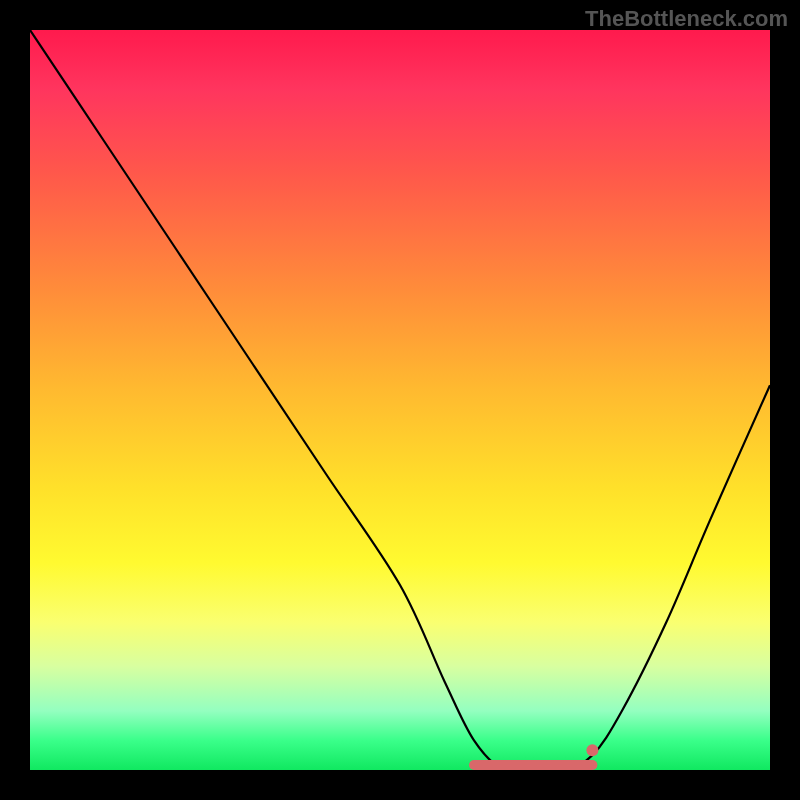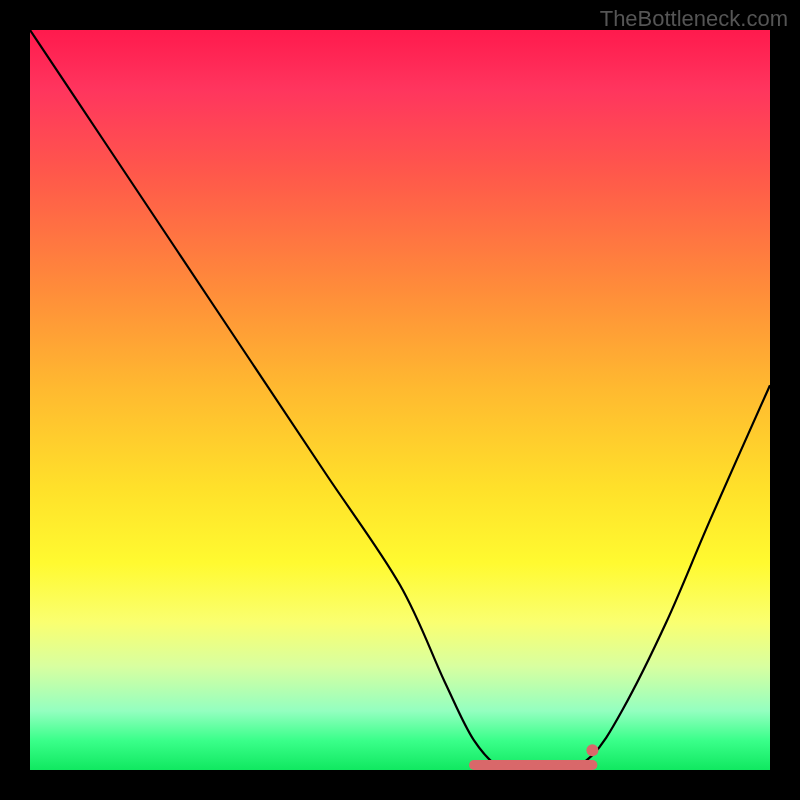--- a/index.html
+++ b/index.html
@@ -10,21 +10,21 @@
     height: 800px;
     position: relative;
     font-family: Arial, Helvetica, sans-serif;
   }
   .watermark {
     position: absolute;
     top: 6px;
     right: 12px;
     color: #555;
     font-size: 22px;
-    font-weight: 400;
+    font-weight: 700;
     z-index: 10;
   }
   .plot-area {
     position: absolute;
     left: 30px;
     top: 30px;
     width: 740px;
     height: 740px;
     overflow: hidden;
   }

